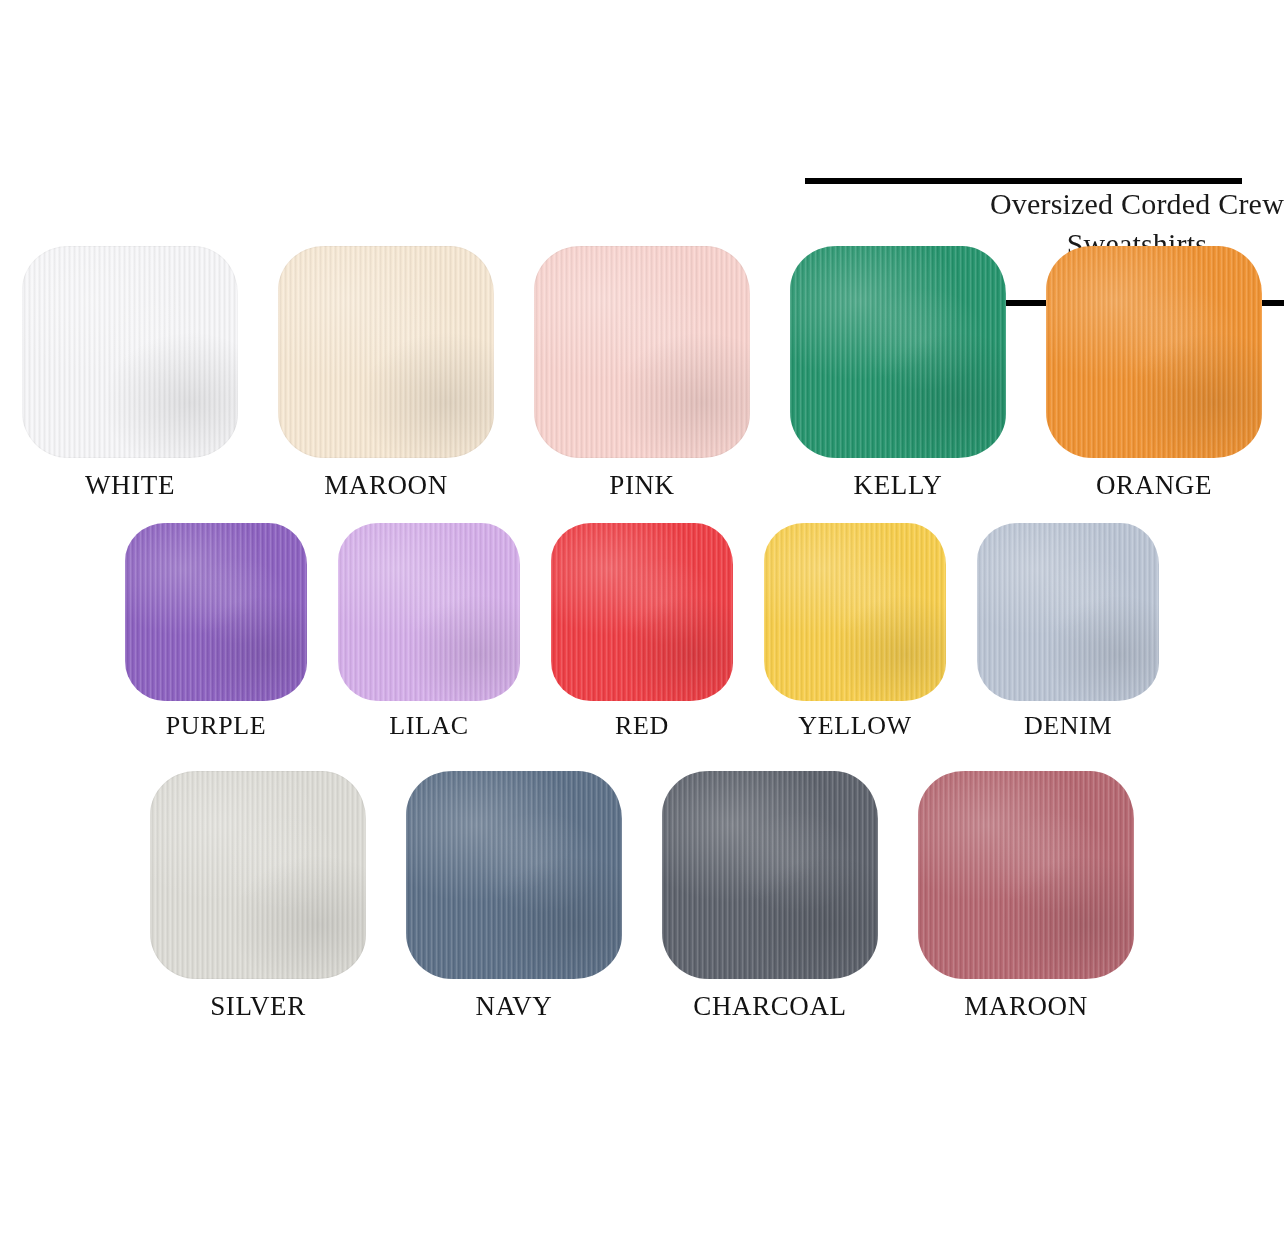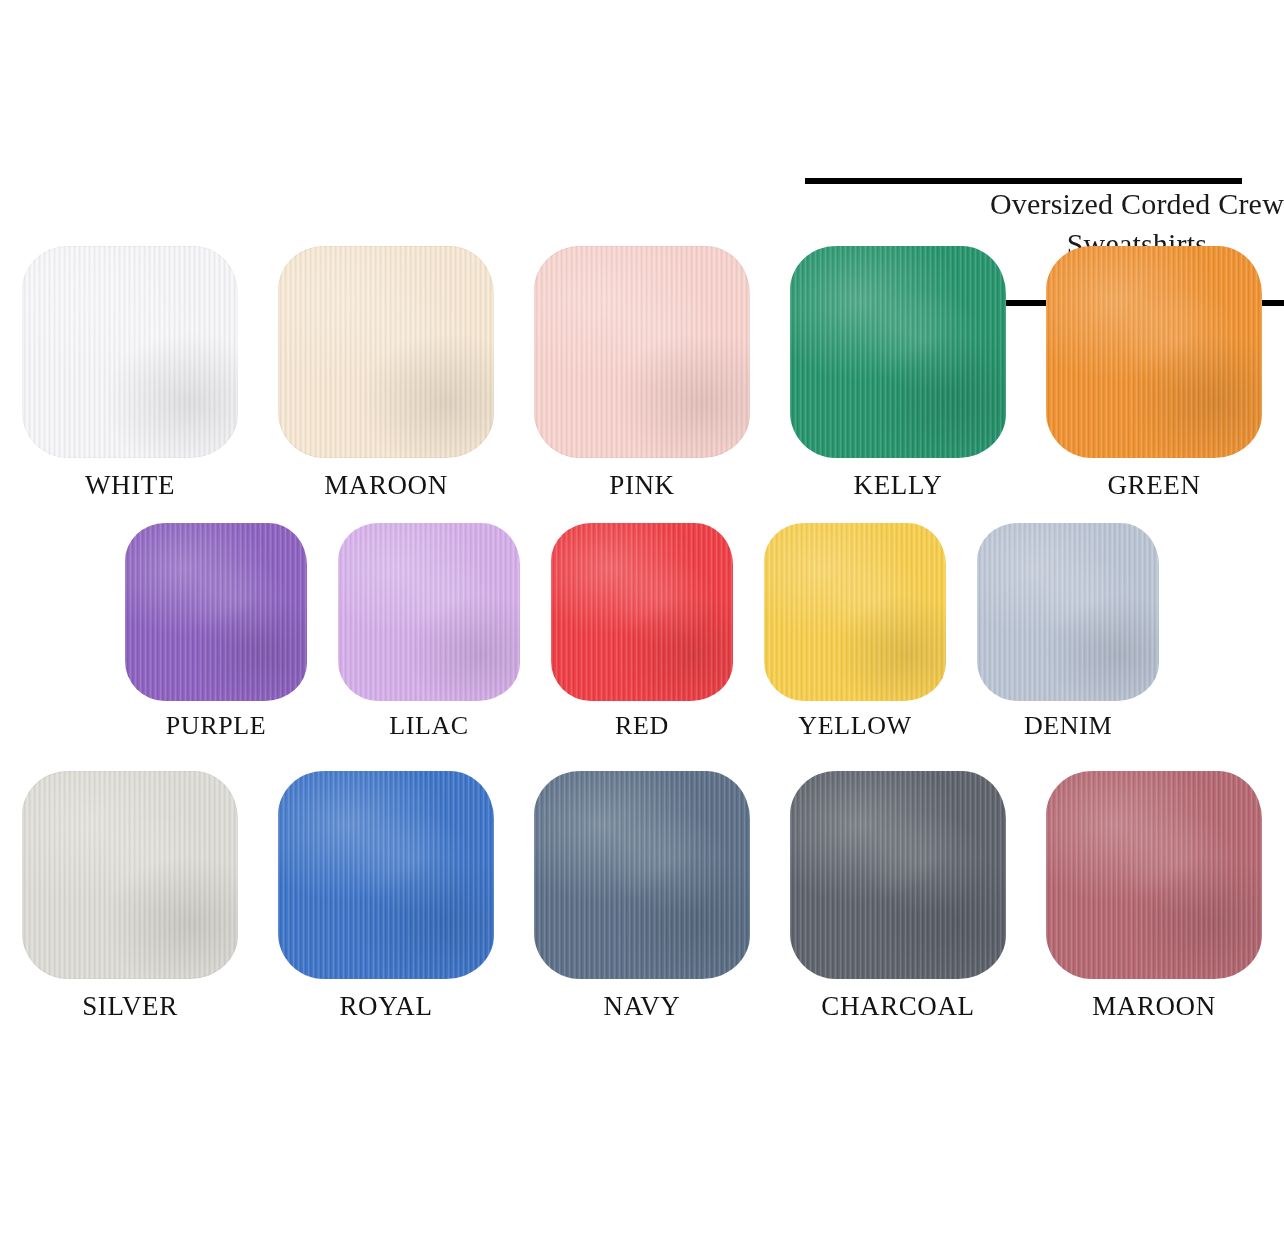--- a/index.html
+++ b/index.html
@@ -155,21 +155,21 @@
       <div class="cell">
         <div class="swatch pale" style="background: rgb(249, 211, 206);"></div>
         <div class="label">PINK</div>
       </div>
       <div class="cell">
         <div class="swatch" style="background: rgb(34, 147, 107);"></div>
         <div class="label">KELLY</div>
       </div>
       <div class="cell">
         <div class="swatch" style="background: rgb(240, 145, 47);"></div>
-        <div class="label">GREEN</div>
+        <div class="label">ORANGE</div>
       </div>
     </div>
   <div class="row row-2">
       <div class="cell">
         <div class="swatch" style="background: rgb(139, 95, 192);"></div>
         <div class="label">PURPLE</div>
       </div>
       <div class="cell">
         <div class="swatch" style="background: rgb(213, 174, 234);"></div>
         <div class="label">LILAC</div>
@@ -186,24 +186,20 @@
         <div class="swatch" style="background: rgb(186, 196, 212);"></div>
         <div class="label">DENIM</div>
       </div>
     </div>
   <div class="row row-3">
       <div class="cell">
         <div class="swatch pale" style="background: rgb(221, 220, 214);"></div>
         <div class="label">SILVER</div>
       </div>
       <div class="cell">
-        <div class="swatch" style="background: rgb(58, 114, 200);"></div>
-        <div class="label">ROYAL</div>
-      </div>
-      <div class="cell">
         <div class="swatch" style="background: rgb(90, 110, 134);"></div>
         <div class="label">NAVY</div>
       </div>
       <div class="cell">
         <div class="swatch" style="background: rgb(91, 96, 106);"></div>
         <div class="label">CHARCOAL</div>
       </div>
       <div class="cell">
         <div class="swatch" style="background: rgb(181, 101, 111);"></div>
         <div class="label">MAROON</div>

